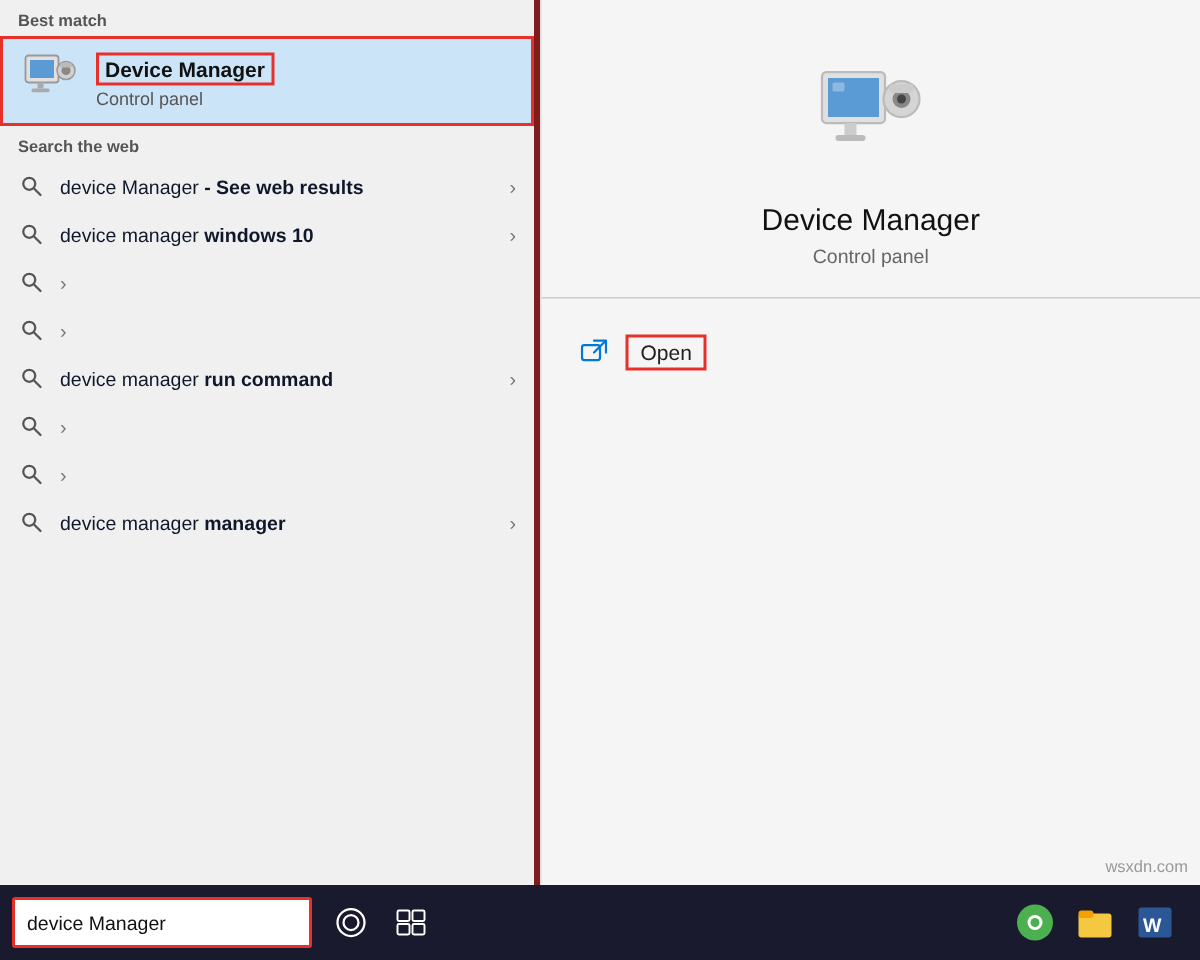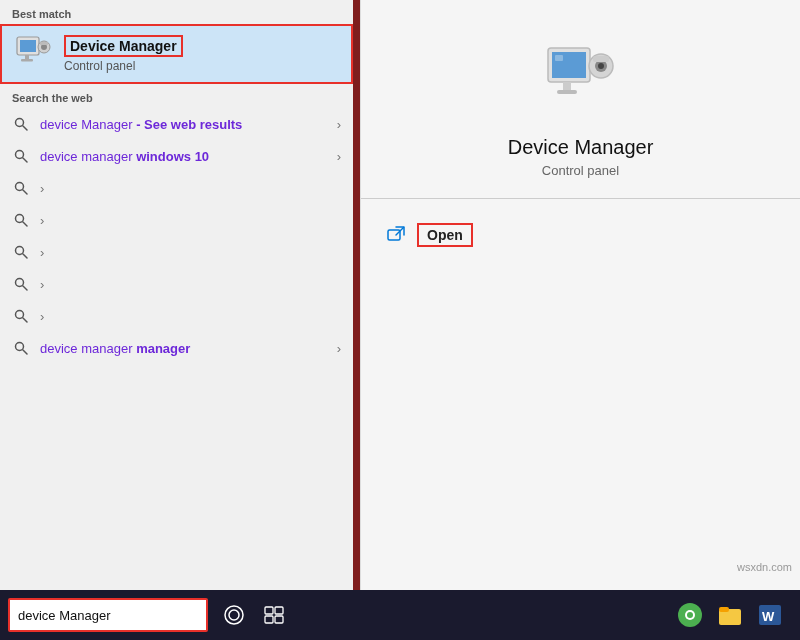--- a/index.html
+++ b/index.html
@@ -20,21 +20,21 @@
       background: #f0f0f0;
     }
 
     
     .left-panel {
       width: 360px;
       height: 590px;
       background: rgba(240,240,240,0.97);
       display: flex;
       flex-direction: column;
-      border-right: 7px solid #7f1d1d;
+      border-right: 4px solid #7f1d1d;
     }
 
     .section-label {
       font-size: 11px;
       font-weight: 600;
       color: #555;
       padding: 8px 12px 4px 12px;
       text-transform: none;
     }
 
@@ -105,21 +105,21 @@
       display: flex;
       align-items: center;
       justify-content: center;
       color: #555;
       flex-shrink: 0;
     }
 
     .result-text {
       flex: 1;
       font-size: 13px;
-      color: #6d28d9;
+      color: #0f172a;
     }
 
     .result-text .bold {
       font-weight: 700;
     }
 
     .result-arrow {
       color: #777;
       font-size: 13px;
     }
@@ -163,21 +163,20 @@
       background: #ccc;
       margin-bottom: 16px;
     }
 
     .action-row {
       width: 100%;
       display: flex;
       align-items: center;
       padding: 8px 24px;
       cursor: pointer;
-      font-weight: bold;
     }
 
     .action-icon {
       width: 22px;
       height: 22px;
       margin-right: 10px;
       display: flex;
       align-items: center;
       justify-content: center;
       color: #0078d7;
@@ -247,21 +246,21 @@
       height: 36px;
       display: flex;
       align-items: center;
       justify-content: center;
       cursor: pointer;
       border-radius: 2px;
     }
 
     .watermark {
       position: absolute;
-      bottom: 67px;
+      bottom: 56px;
       right: 8px;
       font-size: 11px;
       color: #999;
     }
 
     
     .dm-icon {
       width: 38px;
       height: 38px;
     }
@@ -345,20 +344,21 @@
         <span class="result-arrow">›</span>
       </div>
 
       <div class="result-item">
         <div class="result-icon">
           <svg width="14" height="14" viewBox="0 0 14 14" fill="none">
             <circle cx="5.5" cy="5.5" r="4" stroke="#555" stroke-width="1.5" fill="none"></circle>
             <line x1="9" y1="9" x2="13" y2="13" stroke="#555" stroke-width="1.5" stroke-linecap="round"></line>
           </svg>
         </div>
+        <span class="result-text">device manager <span class="bold">run command</span></span>
         <span class="result-arrow">›</span>
       </div>
 
       <div class="result-item">
         <div class="result-icon">
           <svg width="14" height="14" viewBox="0 0 14 14" fill="none">
             <circle cx="5.5" cy="5.5" r="4" stroke="#555" stroke-width="1.5" fill="none"></circle>
             <line x1="9" y1="9" x2="13" y2="13" stroke="#555" stroke-width="1.5" stroke-linecap="round"></line>
           </svg>
         </div>

